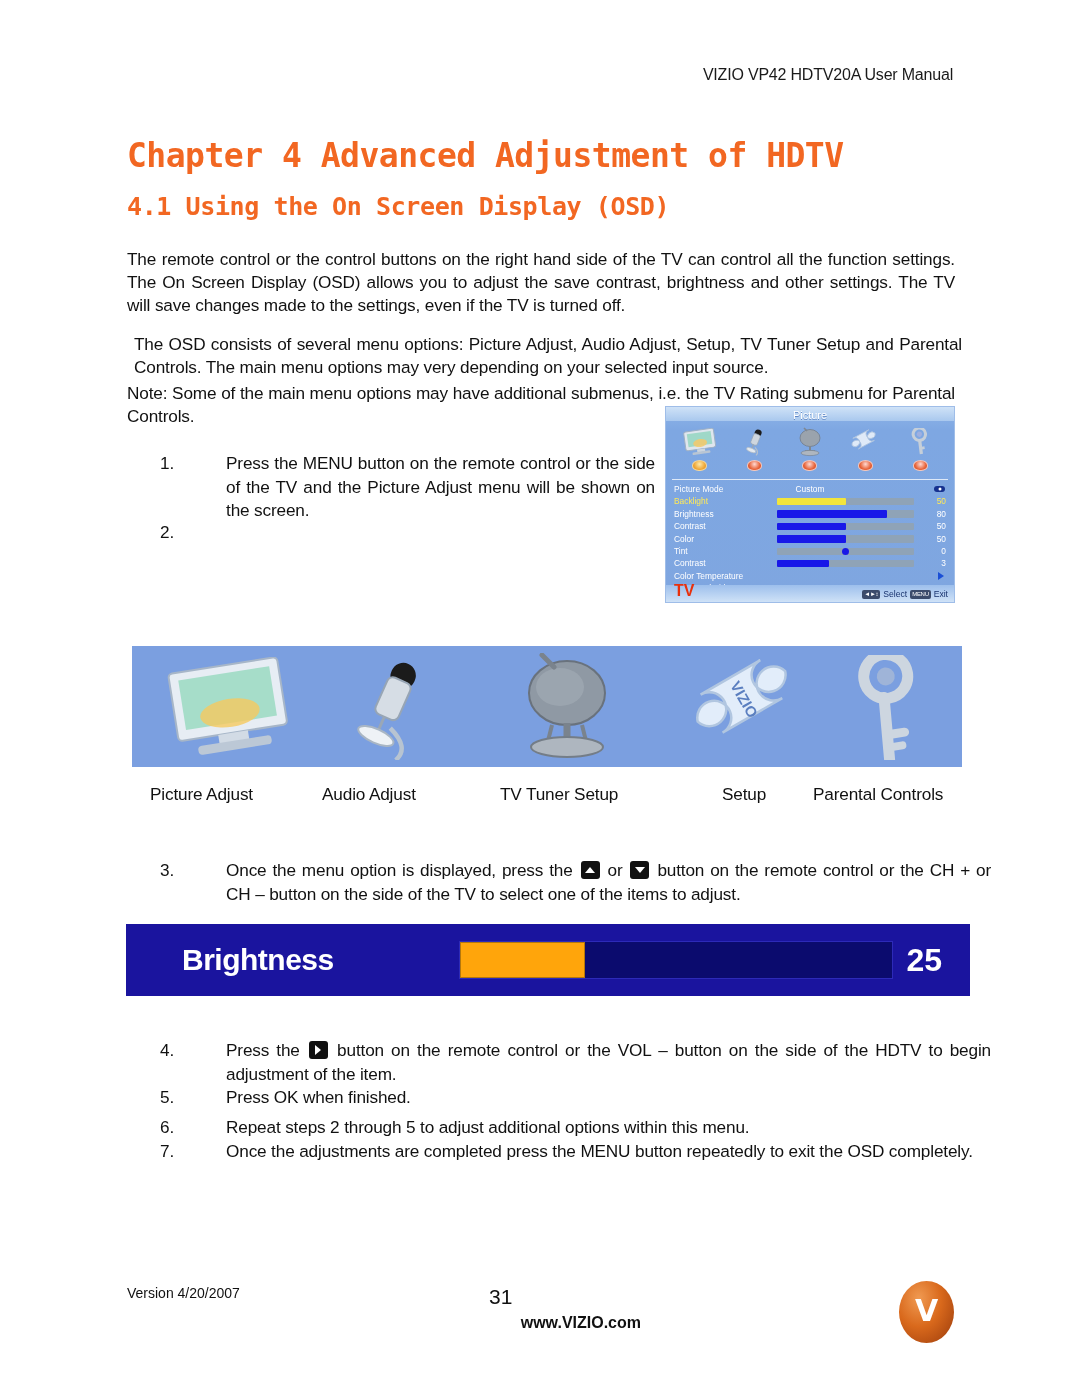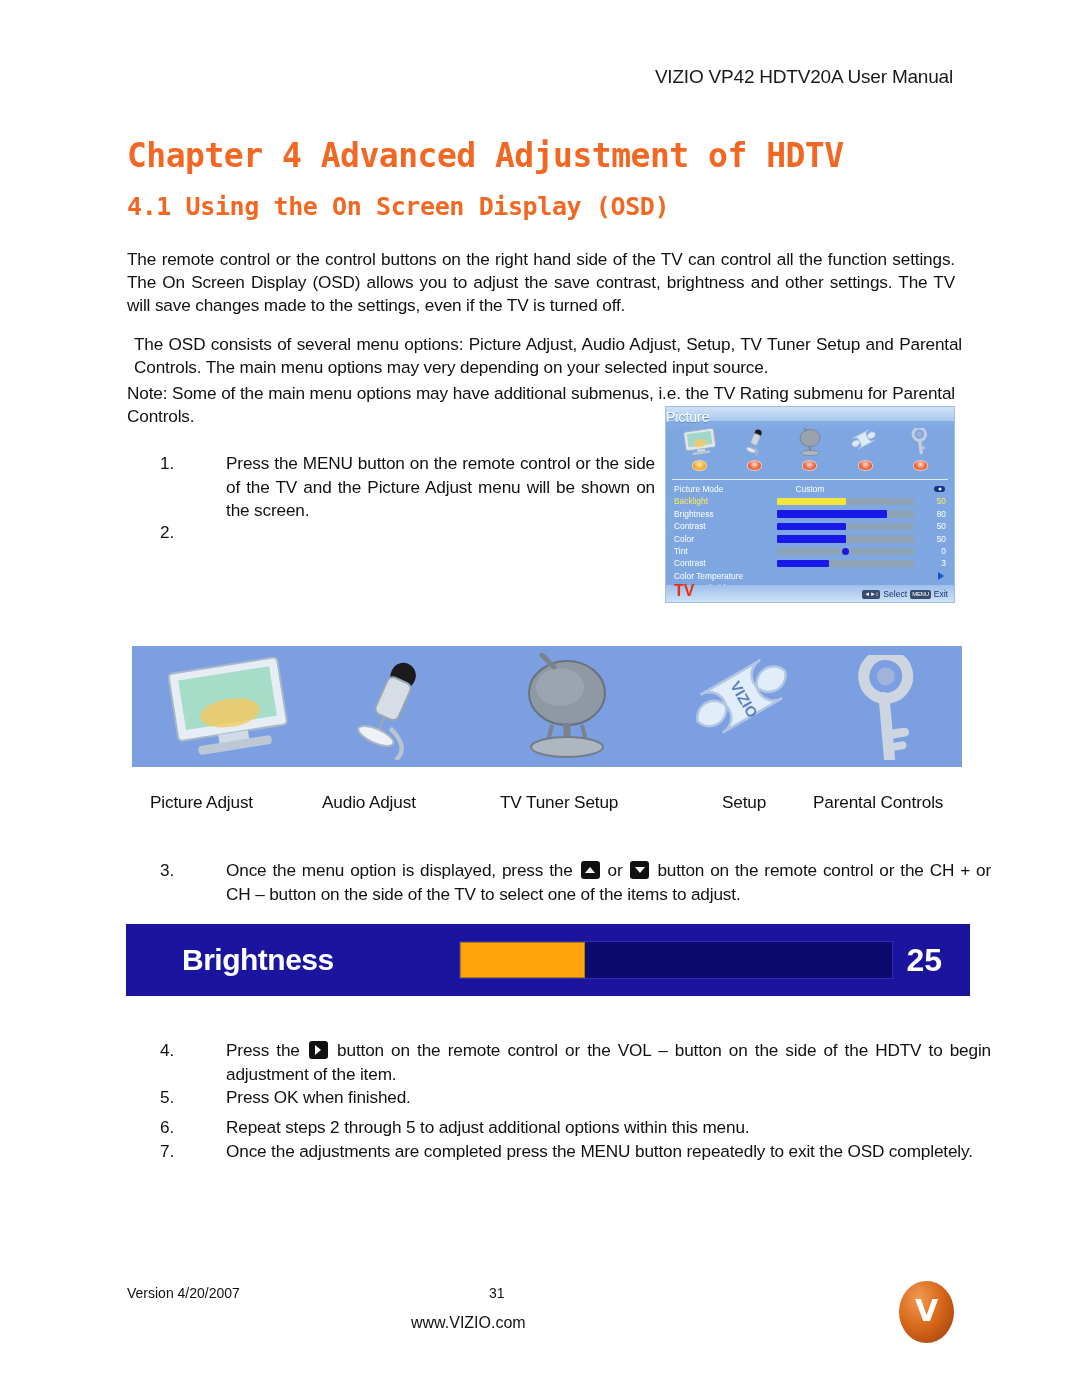--- a/index.html
+++ b/index.html
@@ -23,21 +23,21 @@
     height: 1397px;
   }
 
   
   .running-header {
     position: absolute;
     left: 127px;
     top: 66px;
     width: 826px;
     text-align: right;
-    font-size: 19px;
+    font-size: 16px;
     letter-spacing: -0.2px;
     color: #1a1a1a;
   }
 
   
   .chapter-title {
     position: absolute;
     left: 127px;
     top: 136px;
     font-family: "DejaVu Sans Mono", monospace;
@@ -158,22 +158,22 @@
   }
   .osd-topbar {
     position: absolute;
     left: 0; top: 0; right: 0;
     height: 14px;
     background: linear-gradient(180deg, #cfe2f7 0%, #a9c8ee 100%);
   }
   .osd-title {
     position: absolute;
     left: 0; top: 2px; right: 0;
-    text-align: left;
-    font-size: 14px;
+    text-align: center;
+    font-size: 11px;
     color: #ffffff;
     text-shadow: 0 1px 0 #5f86c4;
   }
   .osd-icons {
     position: absolute;
     left: 6px; top: 18px; right: 6px;
     height: 52px;
     display: flex;
     justify-content: space-around;
     align-items: flex-start;
@@ -337,21 +337,20 @@
     width: 830px;
     height: 24px;
   }
   .menu-label {
     position: absolute;
     top: 0;
     font-size: 17.2px;
     color: #111111;
     white-space: nowrap;
     letter-spacing: -0.15px;
-    margin-top: 8px;
   }
 
   
   .brightness-banner {
     position: absolute;
     left: 126px;
     top: 924px;
     width: 844px;
     height: 72px;
     background: #1a149e;
@@ -399,31 +398,31 @@
     position: absolute;
     left: 127px;
     top: 1285px;
     font-size: 14px;
     color: #111111;
   }
   .footer-pagenum {
     position: absolute;
     left: 489px;
     top: 1285px;
-    font-size: 14px;
+    font-size: 21px;
     color: #111111;
   }
   .footer-site {
     position: absolute;
     left: 411px;
     top: 1314px;
     width: 230px;
-    text-align: left;
+    text-align: right;
     font-size: 16px;
-    font-weight: normal;
+    font-weight: bold;
     color: #111111;
   }
   .footer-logo {
     position: absolute;
     left: 899px;
     top: 1281px;
     width: 55px;
     height: 62px;
     border-radius: 50%;
     background: radial-gradient(ellipse at 36% 28%, #f09a52 0%, #d9691c 45%, #b34d12 78%, #8d3a0c 100%);

